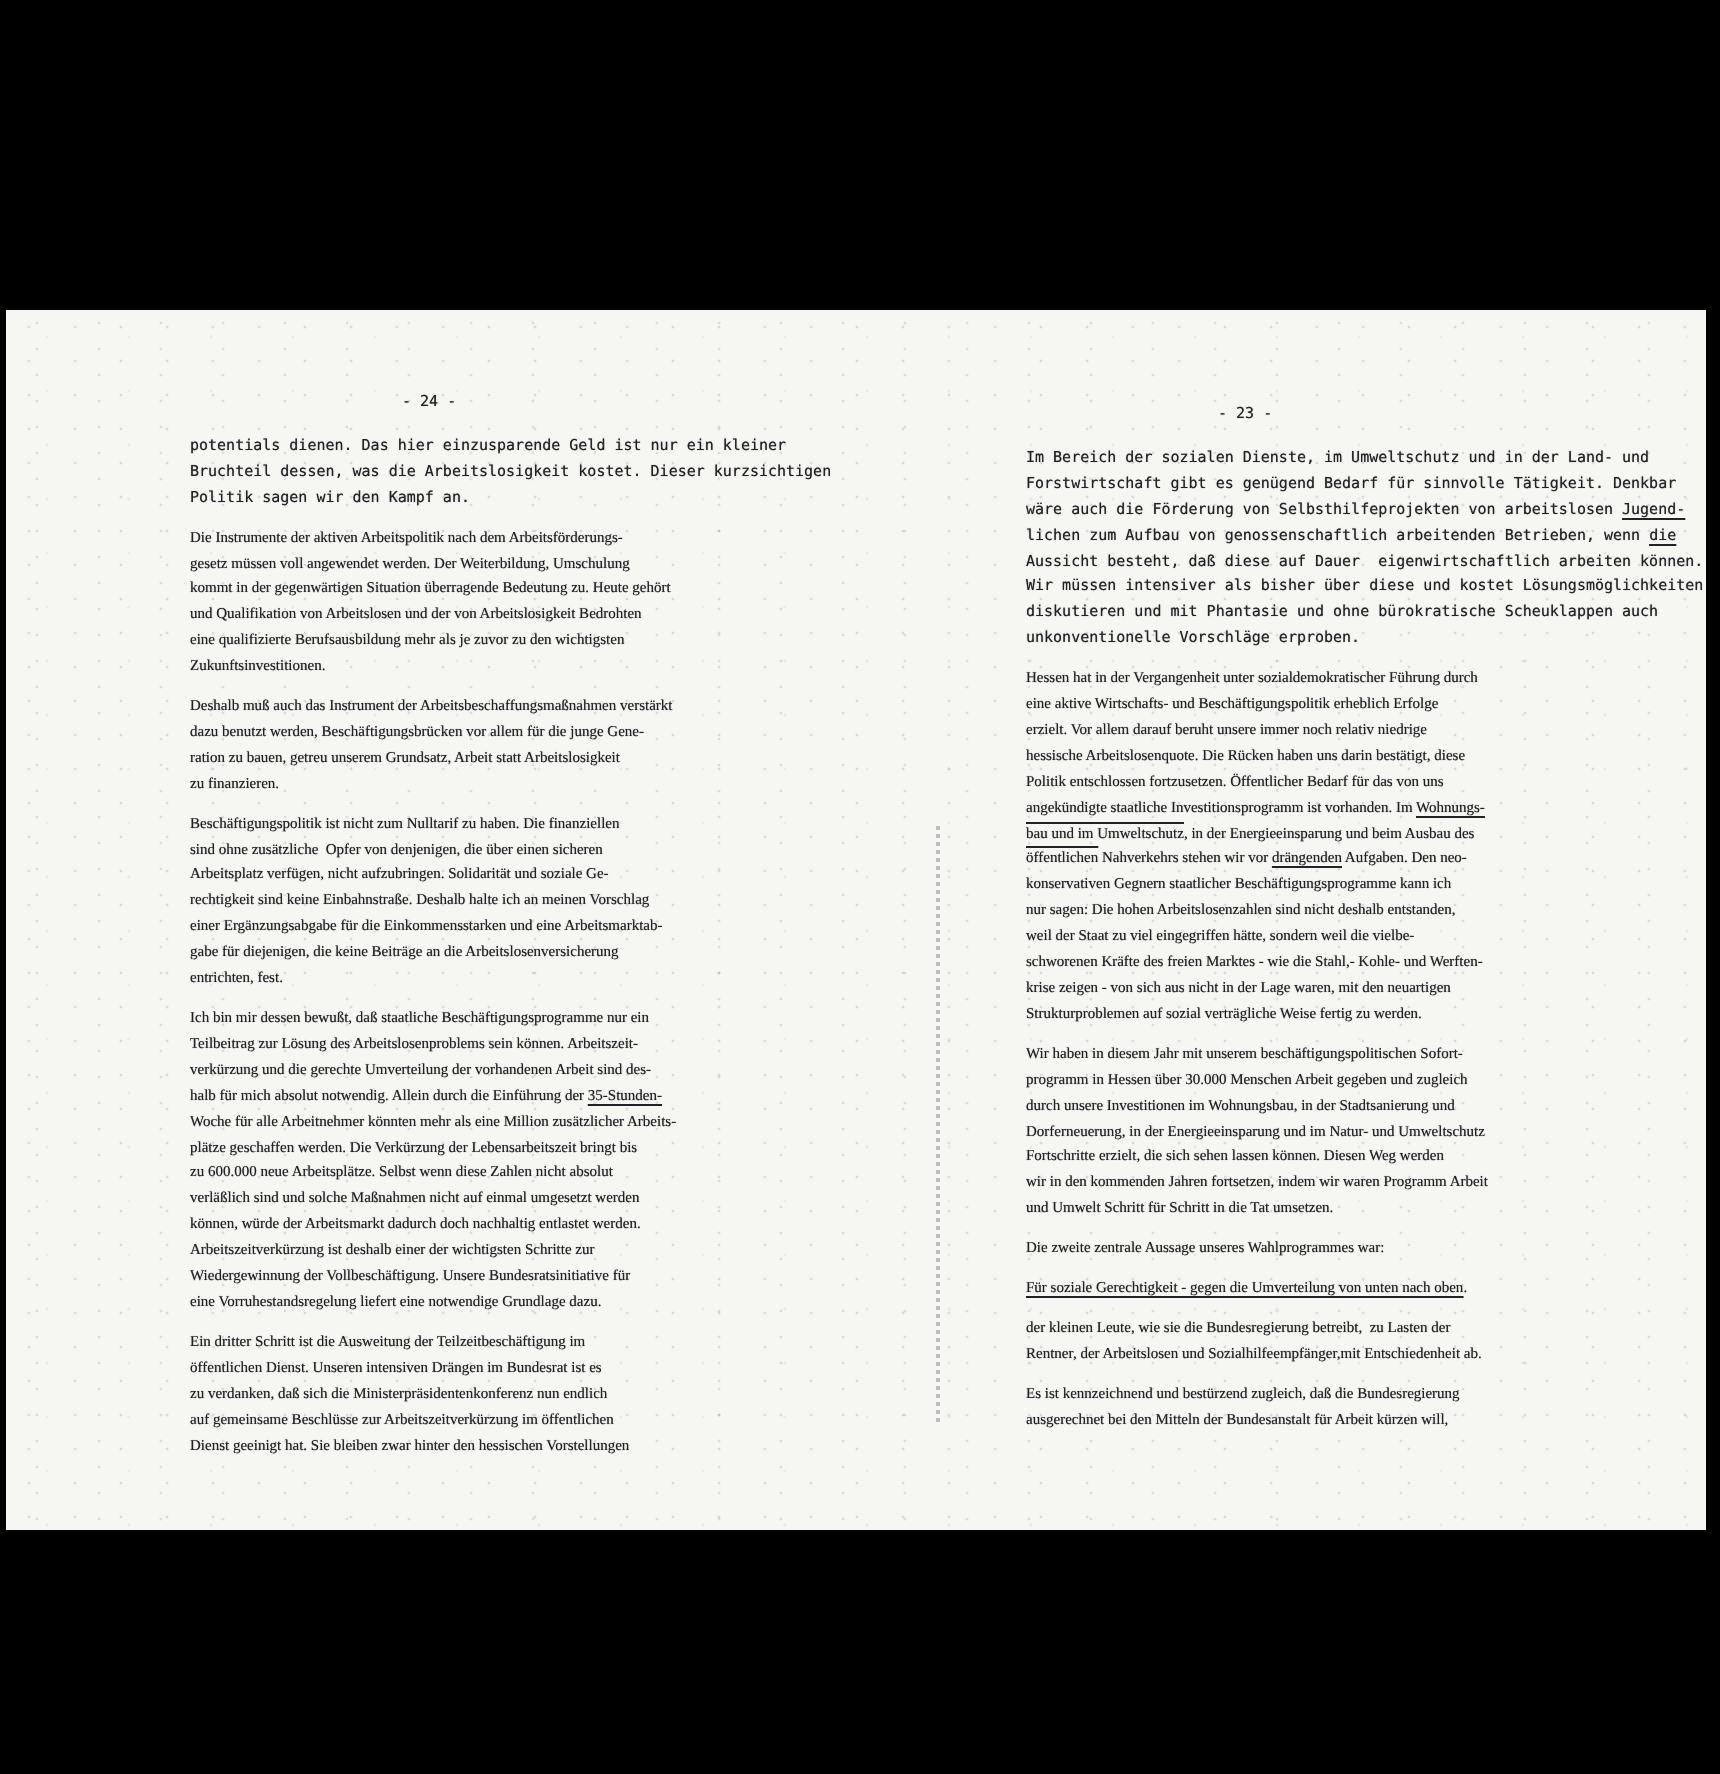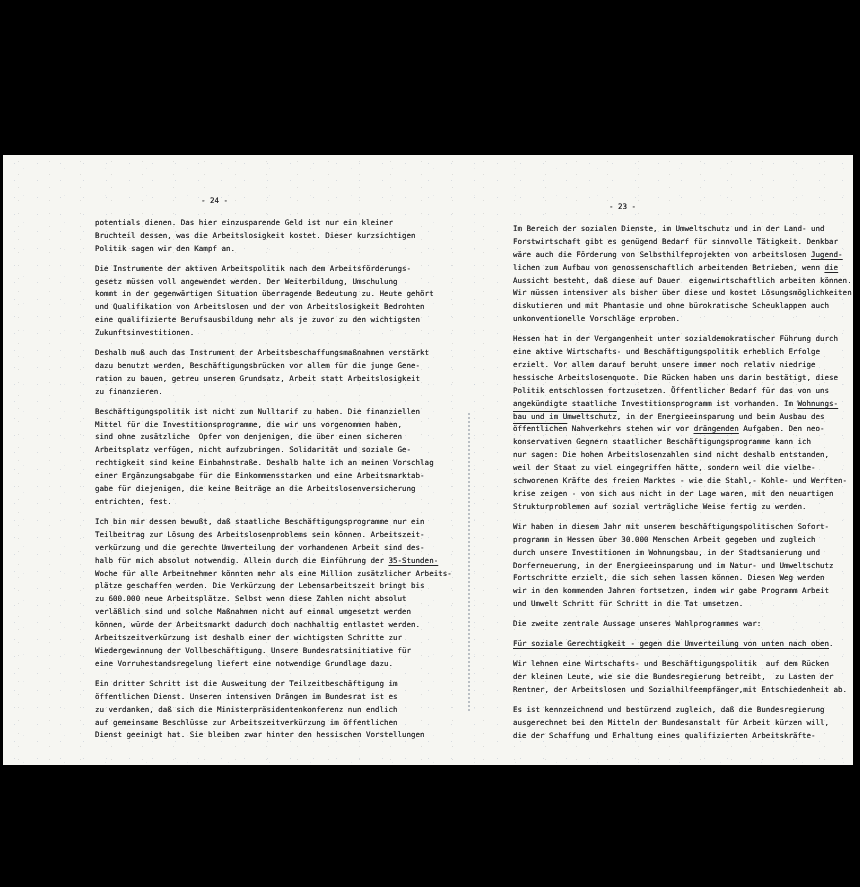--- a/index.html
+++ b/index.html
@@ -30,21 +30,21 @@
   }
   .page-col.left  { left: 92px;  top: 40px; width: 382px; }
   .page-col.right { left: 510px; top: 46px; width: 344px; }
   .page-number {
     height: 12.9px;
     margin-bottom: 9px;
     white-space: pre;
   }
   .page-col.left  .page-number { padding-left: 106px; }
   .page-col.right .page-number { padding-left: 96px; }
-  .para + .para { margin-top: 7px; }
+  .para + .para { margin-top: 7px; font-family: Liberation Serif, serif; }
   .line { white-space: pre; }
   .u { text-decoration: underline; text-underline-offset: 2px; }
   .o { text-decoration: overline; }
   .fold-line {
     position: absolute;
     left: 465px; top: 258px;
     height: 298px; width: 0;
     border-left: 2px dotted #8a93a0;
     opacity: 0.55;
   }
@@ -71,21 +71,20 @@
           <div class="line"><span>Zukunftsinvestitionen.</span></div>
         </div>
         <div class="para">
           <div class="line"><span>Deshalb muß auch das Instrument der Arbeitsbeschaffungsmaßnahmen verstärkt</span></div>
           <div class="line"><span>dazu benutzt werden, Beschäftigungsbrücken vor allem für die junge Gene-</span></div>
           <div class="line"><span>ration zu bauen, getreu unserem Grundsatz, Arbeit statt Arbeitslosigkeit</span></div>
           <div class="line"><span>zu finanzieren.</span></div>
         </div>
         <div class="para">
           <div class="line"><span>Beschäftigungspolitik ist nicht zum Nulltarif zu haben. Die finanziellen</span></div>
-          <div class="line"><span>Mittel für die Investitionsprogramme, die wir uns vorgenommen haben,</span></div>
           <div class="line"><span>sind ohne zusätzliche  Opfer von denjenigen, die über einen sicheren</span></div>
           <div class="line"><span>Arbeitsplatz verfügen, nicht aufzubringen. Solidarität und soziale Ge-</span></div>
           <div class="line"><span>rechtigkeit sind keine Einbahnstraße. Deshalb halte ich an meinen Vorschlag</span></div>
           <div class="line"><span>einer Ergänzungsabgabe für die Einkommensstarken und eine Arbeitsmarktab-</span></div>
           <div class="line"><span>gabe für diejenigen, die keine Beiträge an die Arbeitslosenversicherung</span></div>
           <div class="line"><span>entrichten, fest.</span></div>
         </div>
         <div class="para">
           <div class="line"><span>Ich bin mir dessen bewußt, daß staatliche Beschäftigungsprogramme nur ein</span></div>
           <div class="line"><span>Teilbeitrag zur Lösung des Arbeitslosenproblems sein können. Arbeitszeit-</span></div>
@@ -138,37 +137,35 @@
           <div class="line"><span>schworenen Kräfte des freien Marktes - wie die Stahl,- Kohle- und Werften-</span></div>
           <div class="line"><span>krise zeigen - von sich aus nicht in der Lage waren, mit den neuartigen</span></div>
           <div class="line"><span>Strukturproblemen auf sozial verträgliche Weise fertig zu werden.</span></div>
         </div>
         <div class="para">
           <div class="line"><span>Wir haben in diesem Jahr mit unserem beschäftigungspolitischen Sofort-</span></div>
           <div class="line"><span>programm in Hessen über 30.000 Menschen Arbeit gegeben und zugleich</span></div>
           <div class="line"><span>durch unsere Investitionen im Wohnungsbau, in der Stadtsanierung und</span></div>
           <div class="line"><span>Dorferneuerung, in der Energieeinsparung und im Natur- und Umweltschutz</span></div>
           <div class="line"><span>Fortschritte erzielt, die sich sehen lassen können. Diesen Weg werden</span></div>
-          <div class="line"><span>wir in den kommenden Jahren fortsetzen, indem wir gabe Programm Arbeit</span></div>
+          <div class="line"><span>wir in den kommenden Jahren fortsetzen, indem wir waren Programm Arbeit</span></div>
           <div class="line"><span>und Umwelt Schritt für Schritt in die Tat umsetzen.</span></div>
         </div>
         <div class="para">
           <div class="line"><span>Die zweite zentrale Aussage unseres Wahlprogrammes war:</span></div>
         </div>
         <div class="para">
           <div class="line"><span class="u">Für soziale Gerechtigkeit - gegen die Umverteilung von unten nach oben</span><span>.</span></div>
         </div>
         <div class="para">
-          <div class="line"><span>Wir lehnen eine Wirtschafts- und Beschäftigungspolitik  auf dem Rücken</span></div>
           <div class="line"><span>der kleinen Leute, wie sie die Bundesregierung betreibt,  zu Lasten der</span></div>
           <div class="line"><span>Rentner, der Arbeitslosen und Sozialhilfeempfänger,mit Entschiedenheit ab.</span></div>
         </div>
         <div class="para">
           <div class="line"><span>Es ist kennzeichnend und bestürzend zugleich, daß die Bundesregierung</span></div>
           <div class="line"><span>ausgerechnet bei den Mitteln der Bundesanstalt für Arbeit kürzen will,</span></div>
-          <div class="line"><span>die der Schaffung und Erhaltung eines qualifizierten Arbeitskräfte-</span></div>
         </div>
       </div>
   </div>
 
   <div class="fold-line"></div>
 
 </div>
 
 </body></html>

